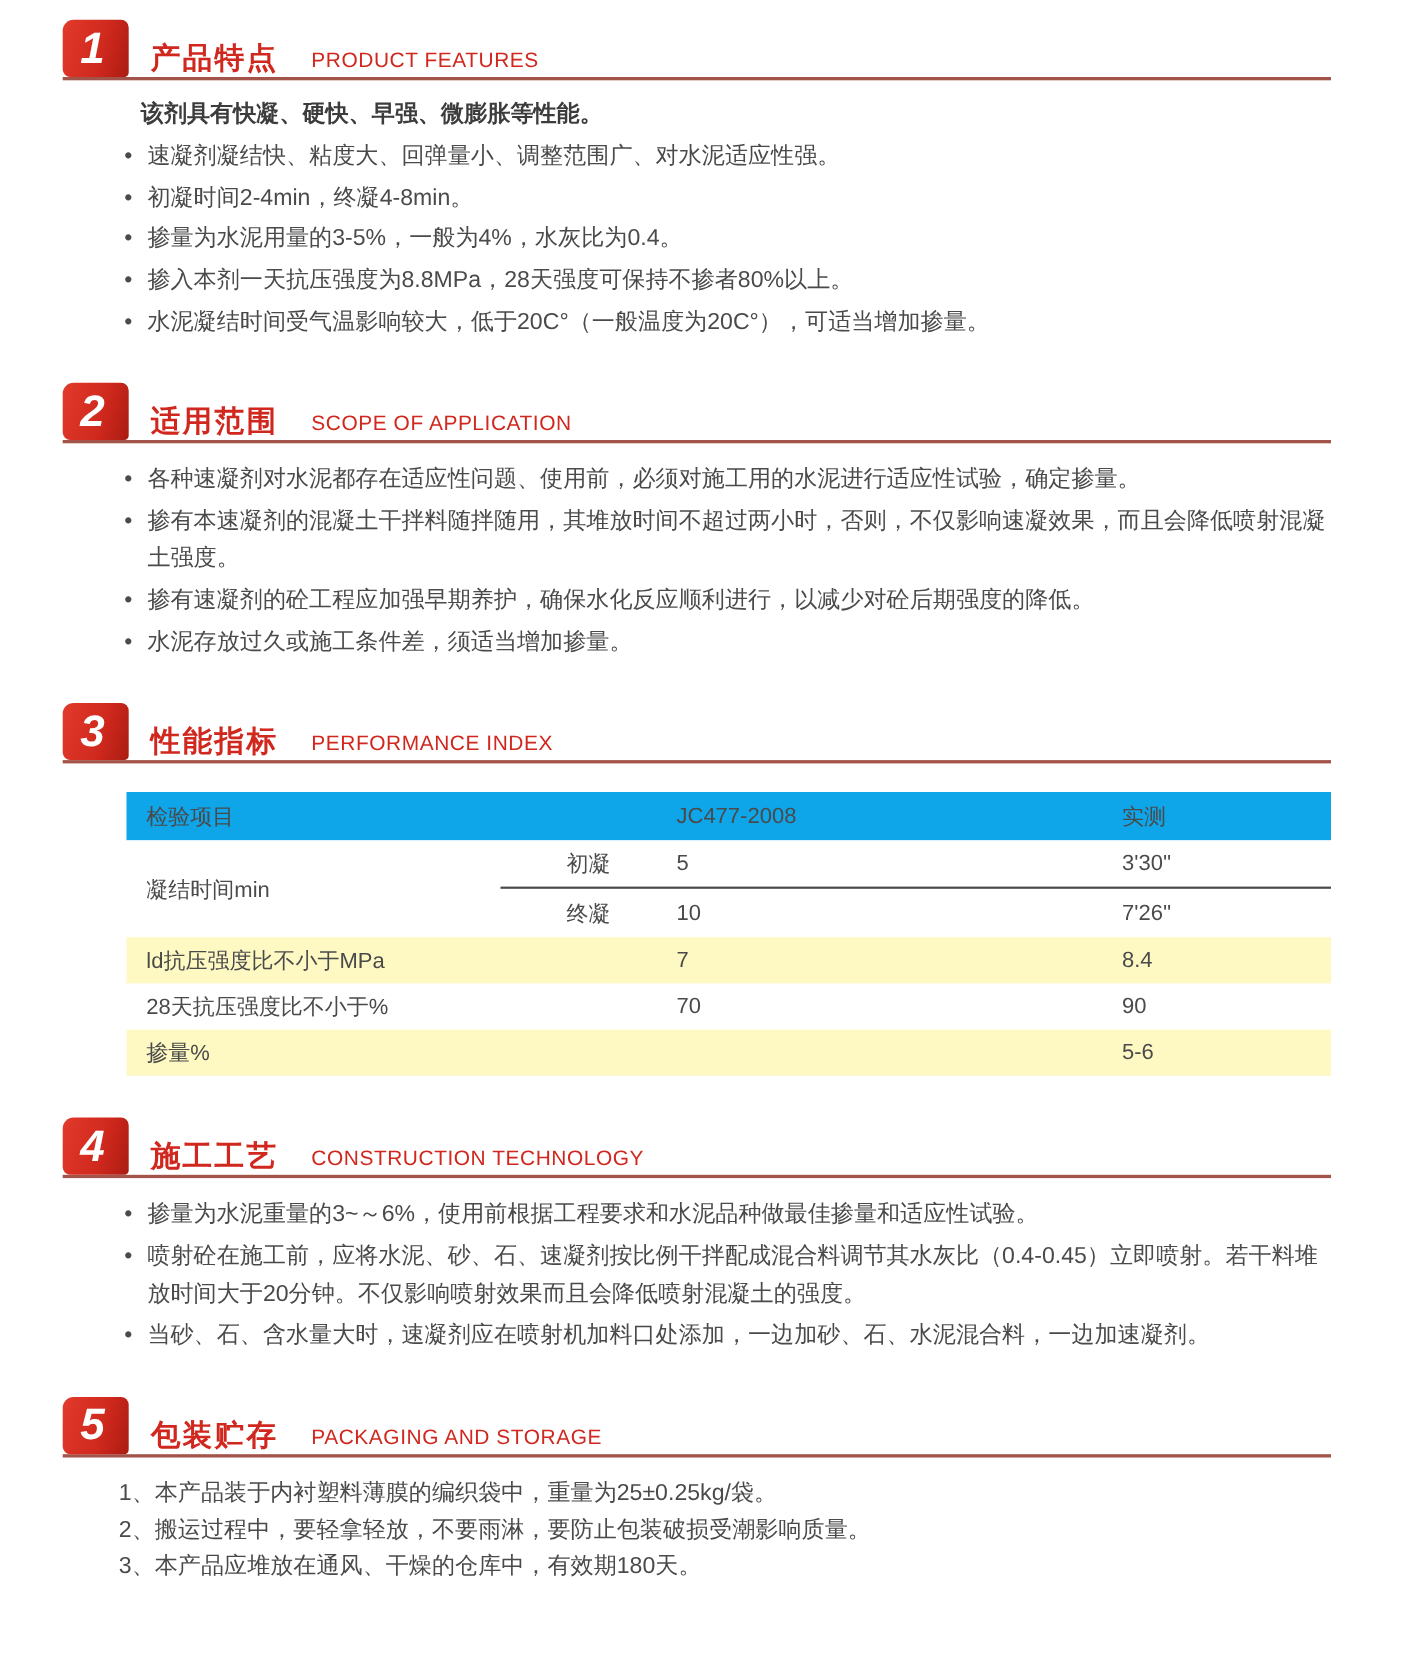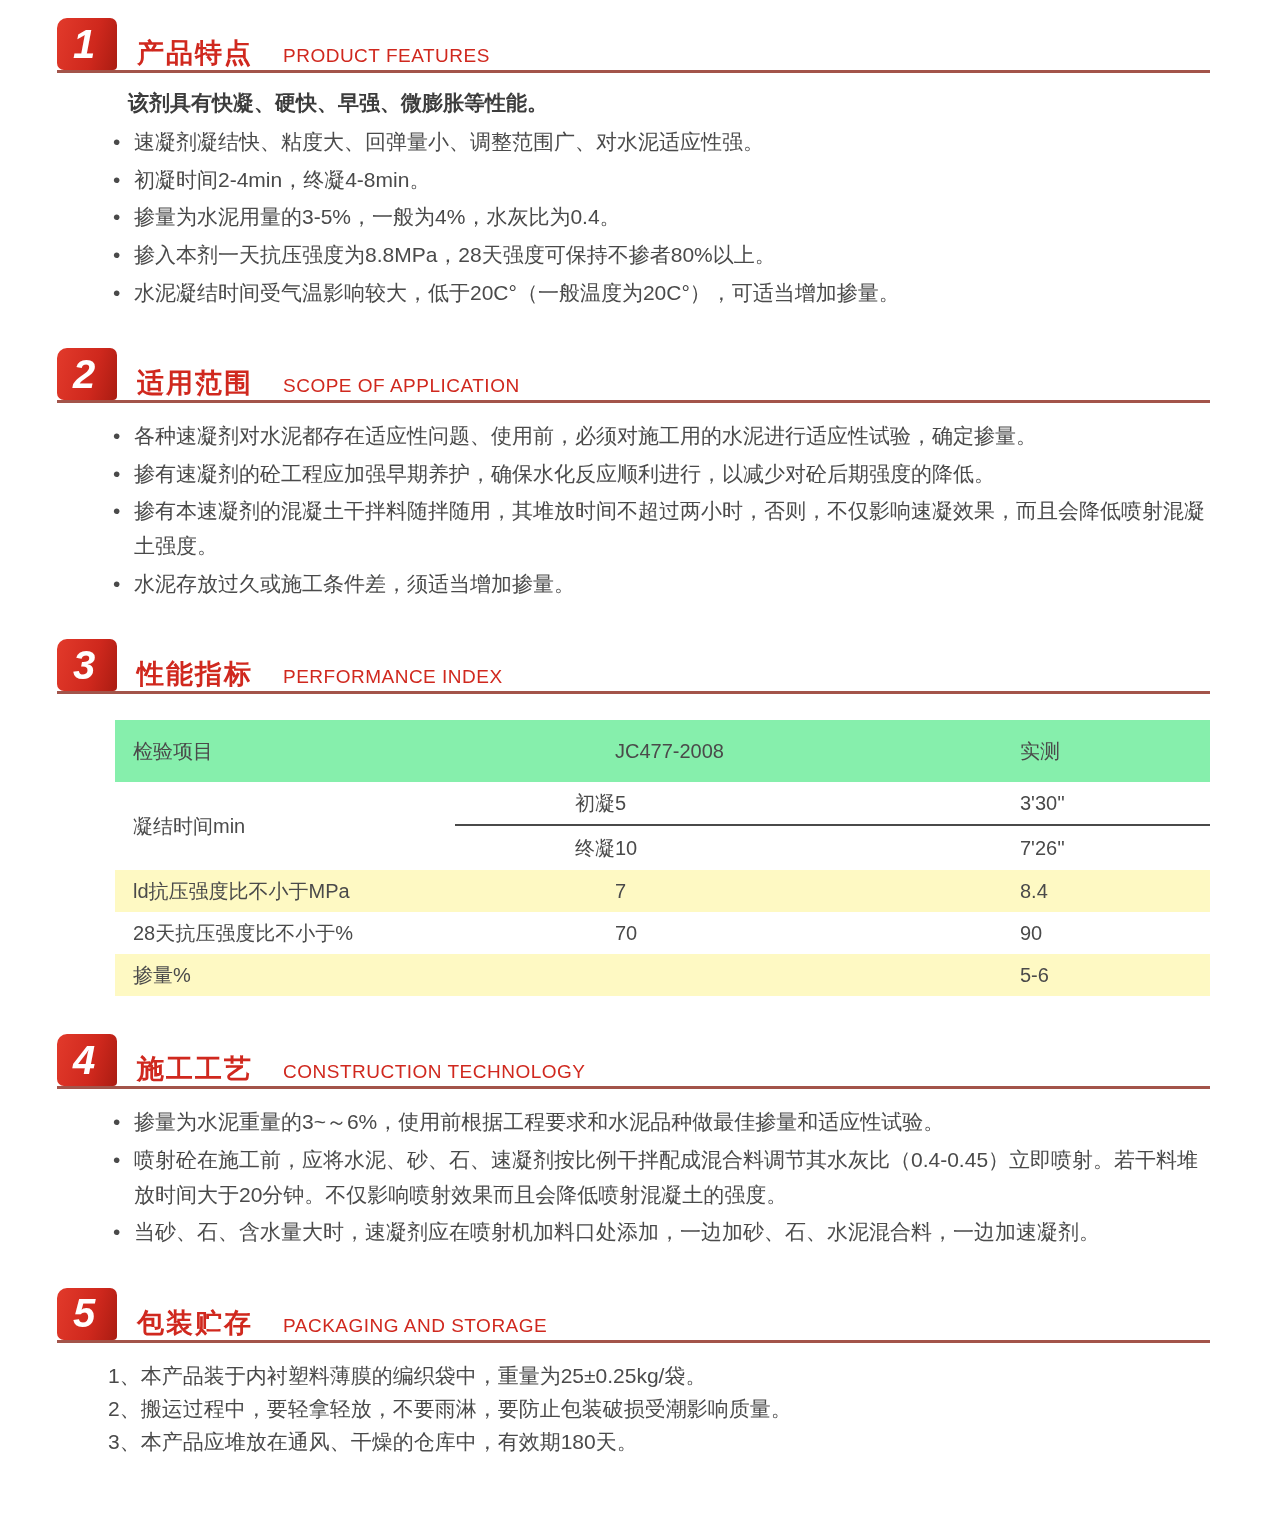--- a/index.html
+++ b/index.html
@@ -87,40 +87,40 @@
   
   .ptable {
     margin: 26px 70px 0 115px;
     font-size: 20px;
     color: #4a4a4a;
   }
   .t-head, .t-row, .t-subrow { align-items: center; }
   .t-head {
     display: grid;
     grid-template-columns: 340px 160px 380px 1fr;
-    height: 62px;
-    background: #86efac;
+    height: 44px;
+    background: #0ea5e9;
     font-weight: 400;
   }
   .t-head .c-item { padding-left: 18px; font-weight: 700; font-weight: 500; }
   .c-std { text-align: left; }
   .c-meas { padding-left: 25px; }
   .t-setting {
     display: grid;
     grid-template-columns: 340px 1fr;
     background: #ffffff;
   }
   .t-setting .c-item { padding-left: 18px; display: flex; align-items: center; }
   .t-subrow {
     display: grid;
     grid-template-columns: 160px 380px 1fr;
     height: 44px;
   }
   .t-subrow.first { border-bottom: 2px solid #4a4a4a; }
-  .c-sub { text-align: right; }
+  .c-sub { text-align: center; }
   .t-row {
     display: grid;
     grid-template-columns: 500px 380px 1fr;
     height: 42px;
   }
   .t-row .c-item { padding-left: 18px; }
   .t-row.gray { background: #fef9c3; }
 </style>
 </head>
 <body>
@@ -147,22 +147,22 @@
 
   <div class="section">
     <div class="sec-header">
       <div class="badge">2</div>
       <h2 class="title-zh">适用范围</h2>
       <span class="title-en">SCOPE OF APPLICATION</span>
     </div>
     <div class="sec-body">
       <ul class="bullets">
         <li>各种速凝剂对水泥都存在适应性问题、使用前，必须对施工用的水泥进行适应性试验，确定掺量。</li>
+        <li>掺有本速凝剂的混凝土干拌料随拌随用，其堆放时间不超过两小时，否则，不仅影响速凝效果，而且会降低喷射混凝土强度。</li>
         <li>掺有速凝剂的砼工程应加强早期养护，确保水化反应顺利进行，以减少对砼后期强度的降低。</li>
-        <li>掺有本速凝剂的混凝土干拌料随拌随用，其堆放时间不超过两小时，否则，不仅影响速凝效果，而且会降低喷射混凝土强度。</li>
         <li>水泥存放过久或施工条件差，须适当增加掺量。</li>
       </ul>
     </div>
   </div>
 
   <div class="section">
     <div class="sec-header">
       <div class="badge">3</div>
       <h2 class="title-zh">性能指标</h2>
       <span class="title-en">PERFORMANCE INDEX</span>

